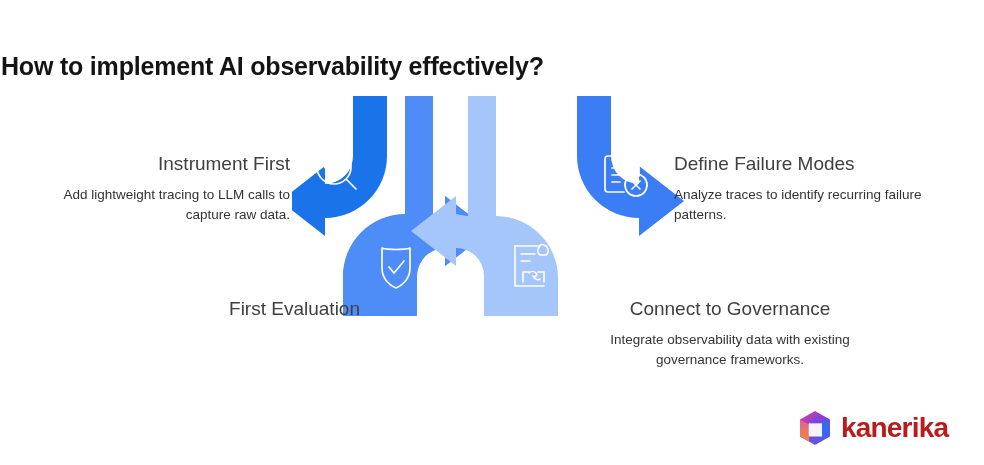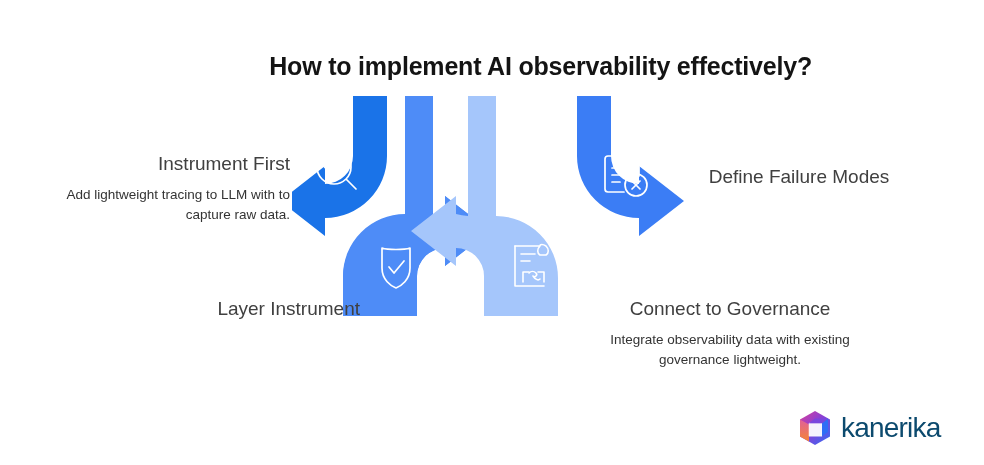--- a/index.html
+++ b/index.html
@@ -10,23 +10,23 @@
     width: 984px;
     height: 465px;
     background: #ffffff;
     font-family: "Liberation Sans", sans-serif;
     overflow: hidden;
     position: relative;
   }
   #page-title {
     position: absolute;
     top: 52px;
-    left: 8px;
+    left: 1px;
     width: 804px;
-    text-align: right;
+    text-align: left;
     font-size: 25px;
     font-weight: bold;
     color: #141414;
     letter-spacing: -0.2px;
   }
   .diagram {
     position: absolute;
     top: 96px;
     left: 292px;
     width: 400px;
@@ -48,42 +48,42 @@
     margin-top: 9px;
   }
   .align-right { text-align: right; }
   .align-left  { text-align: left; }
 
   
   #block-instrument-first {
     left: 60px; top: 152px; width: 230px;
   }
   #block-define-failure-modes {
-    left: 674px; top: 165px; width: 250px; text-align: center;
+    left: 674px; top: 152px; width: 250px;
   }
   #block-layer-evaluation {
     left: 110px; top: 297px; width: 250px;
   }
   #block-connect-to-governance {
     left: 600px; top: 297px; width: 260px; text-align: center;
   }
 
   
   #logo {
     position: absolute;
     left: 798px;
     top: 410px;
     display: flex;
     align-items: center;
     gap: 9px;
   }
   #logo-wordmark {
     font-size: 28px;
-    font-weight: normal;
-    color: #0c4a6e;
+    font-weight: bold;
+    color: #b91c1c;
     letter-spacing: -0.8px;
   }
 </style>
 </head>
 <body>
 
 <div id="page-title">How to implement AI observability effectively?</div>
 
 <div class="diagram">
   <svg width="400" height="220" viewBox="0 0 400 220" xmlns="http://www.w3.org/2000/svg">
@@ -211,34 +211,35 @@
       <circle cx="344" cy="89" r="11"></circle>
       <line x1="340" y1="85" x2="348" y2="93"></line>
       <line x1="348" y1="85" x2="340" y2="93"></line>
     </g>
 
   </svg>
 </div>
 
 <div class="label-block align-right" id="block-instrument-first">
   <div class="label-title">Instrument First</div>
-  <div class="label-desc">Add lightweight tracing to LLM with to capture raw data.</div>
+  <div class="label-desc">Add lightweight tracing to LLM calls to capture raw data.</div>
 </div>
 
 <div class="label-block align-left" id="block-define-failure-modes">
   <div class="label-title">Define Failure Modes</div>
+  <div class="label-desc">Analyze traces to identify recurring failure patterns.</div>
 </div>
 
 <div class="label-block align-right" id="block-layer-evaluation">
-  <div class="label-title">Layer Instrument</div>
+  <div class="label-title">First Evaluation</div>
 </div>
 
 <div class="label-block align-left" id="block-connect-to-governance">
   <div class="label-title">Connect to Governance</div>
-  <div class="label-desc">Integrate observability data with existing governance lightweight.</div>
+  <div class="label-desc">Integrate observability data with existing governance frameworks.</div>
 </div>
 
 <div id="logo">
   <svg width="34" height="36" viewBox="0 0 34 36" xmlns="http://www.w3.org/2000/svg">
     <defs>
       <linearGradient id="cubeGrad" x1="0" y1="0" x2="1" y2="1">
         <stop offset="0%" stop-color="#d9409a"></stop>
         <stop offset="45%" stop-color="#8b3fd4"></stop>
         <stop offset="100%" stop-color="#2f6df6"></stop>
       </linearGradient>

